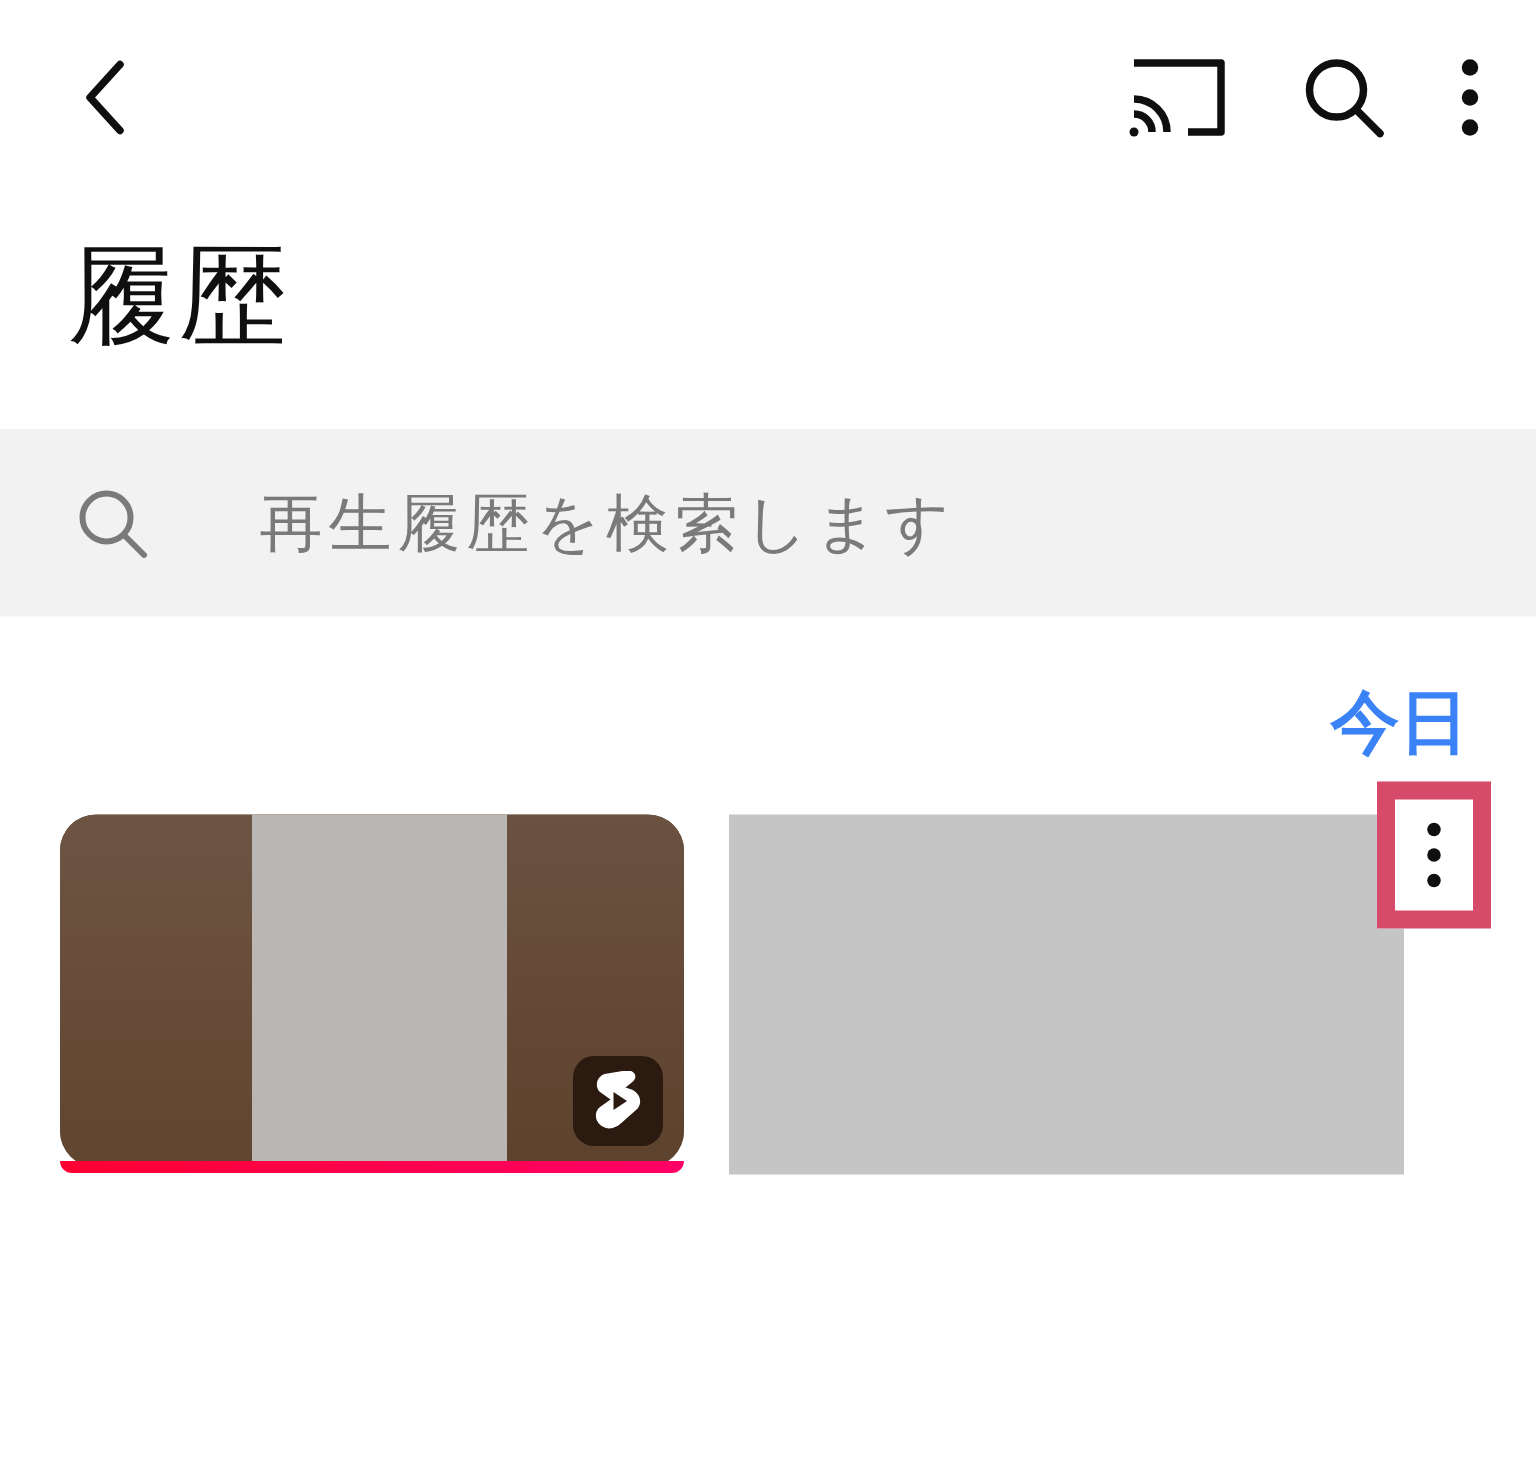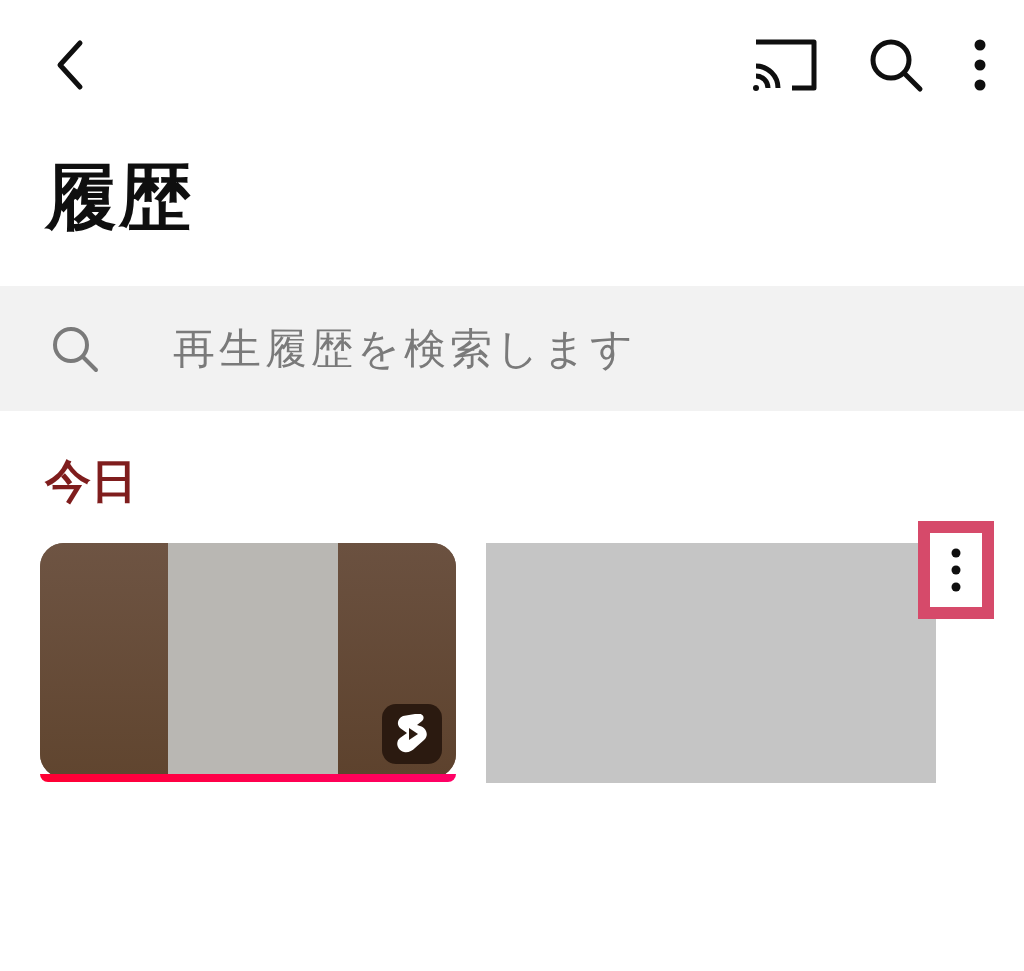--- a/index.html
+++ b/index.html
@@ -16,21 +16,21 @@
       justify-content: space-between;
       padding: 30px 38px 30px 50px;
       height: 130px;
     }
     .header-left { display: flex; align-items: center; }
     .header-right { display: flex; align-items: center; gap: 50px; }
     .back-btn { cursor: pointer; }
     .icon-btn { cursor: pointer; display: flex; align-items: center; justify-content: center; }
     .page-title {
       font-size: 72px;
-      font-weight: 700;
+      font-weight: 400;
       padding: 20px 45px 40px 45px;
       color: #0f0f0f;
       letter-spacing: 2px;
     }
     .search-bar {
       background: #f2f2f2;
       display: flex;
       align-items: center;
       padding: 0 50px;
       height: 125px;
@@ -39,21 +39,22 @@
     .search-icon-box { display: flex; align-items: center; }
     .search-placeholder {
       font-size: 42px;
       color: #7a7a7a;
       letter-spacing: 4px;
     }
     .section-header {
       font-size: 46px;
       font-weight: 700;
       padding: 40px 45px 30px 45px;
-      color: #7f1d1d;
+      color: #3b82f6;
+      text-align: right;
     }
     .thumbs-row {
       display: flex;
       gap: 30px;
       padding: 0 40px;
       align-items: flex-start;
       position: relative;
     }
     .thumb-wrap { position: relative; }
     .thumb1 {

